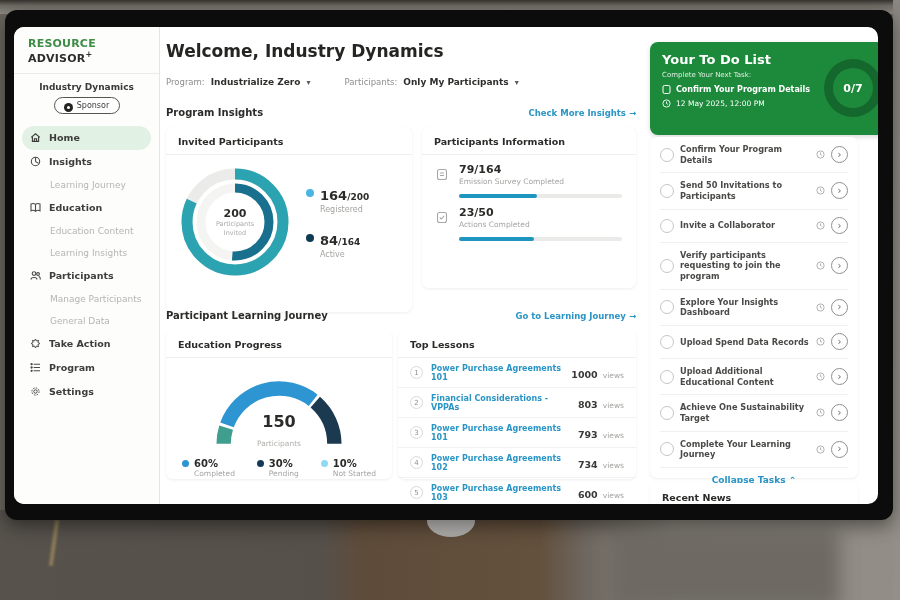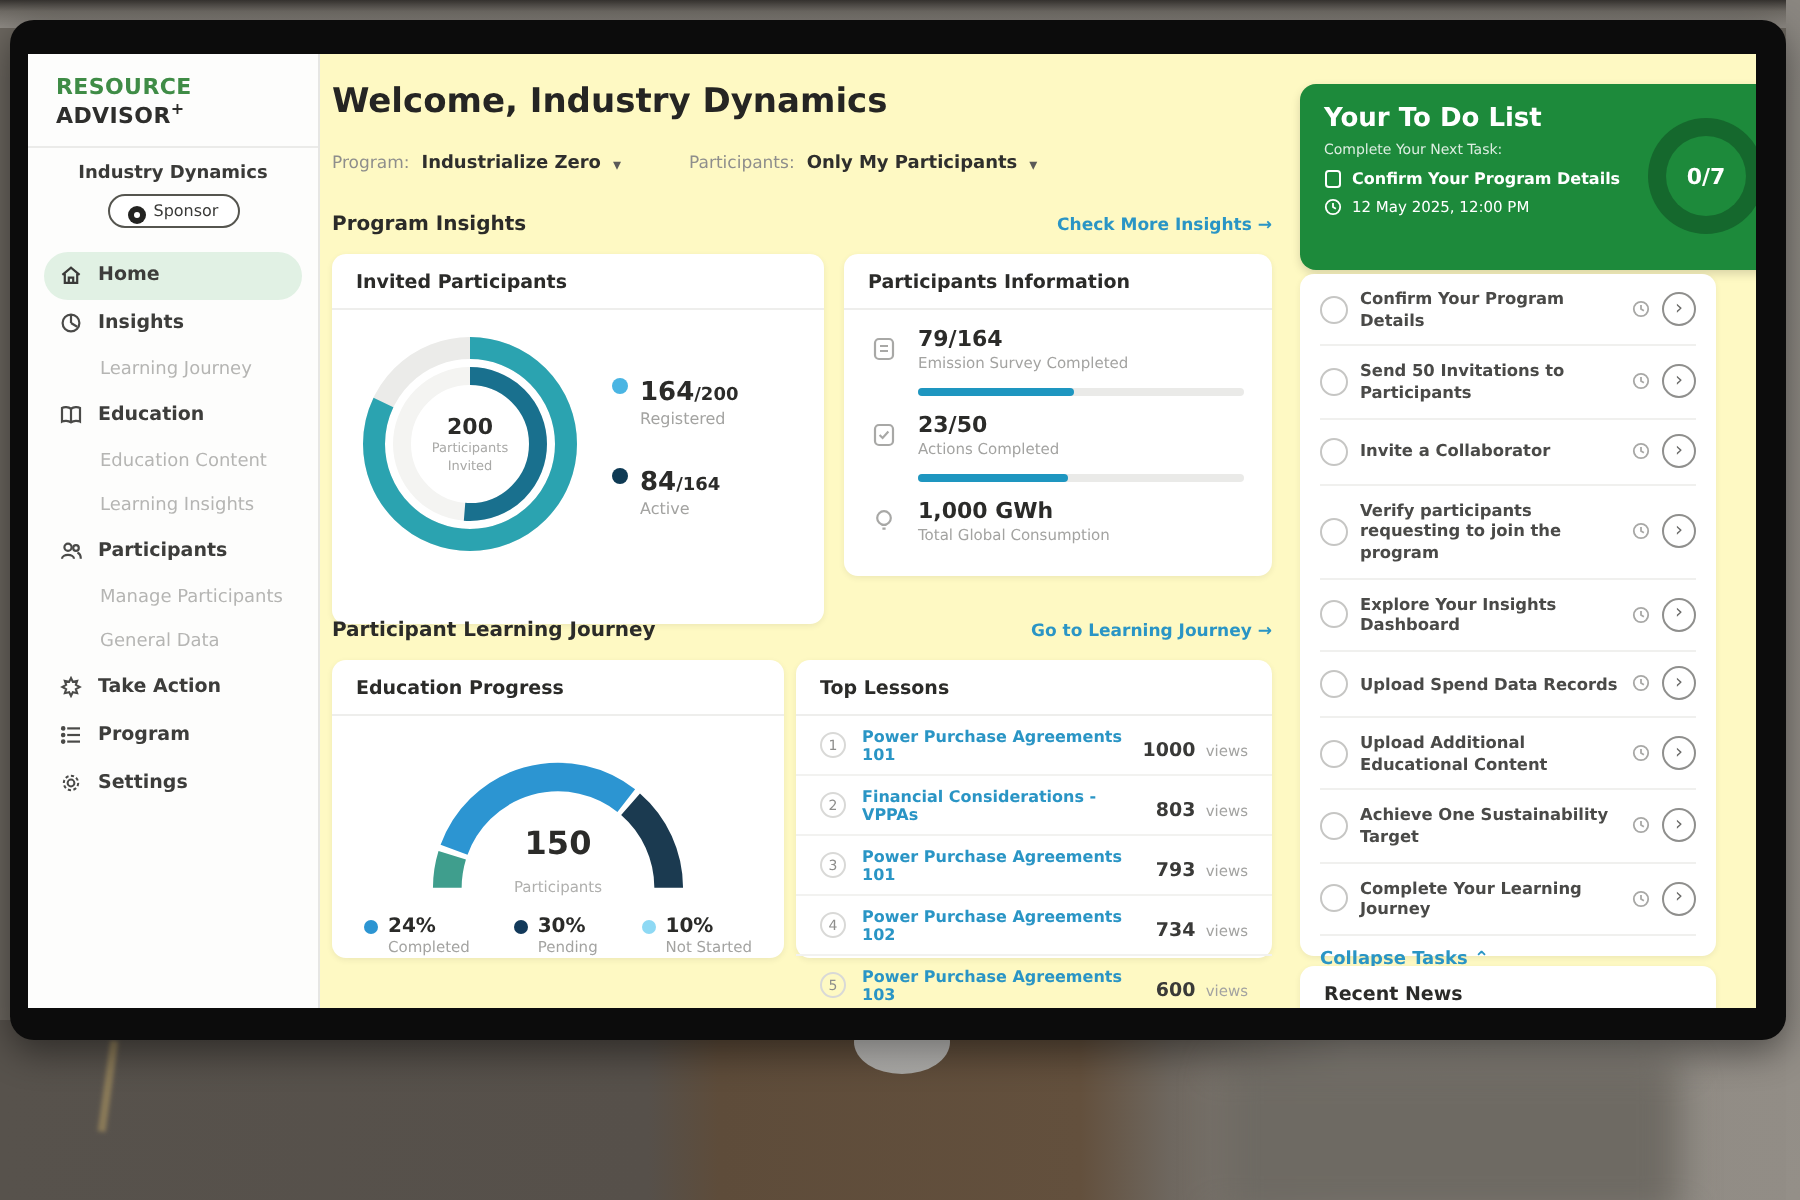--- a/index.html
+++ b/index.html
@@ -18,22 +18,22 @@
     background:#6e6a63; filter:blur(9px); border-radius:8px; }
   .pen { position:absolute; left:52px; top:520px; width:4px; height:46px;
     background:#8a7a58; transform:rotate(8deg); filter:blur(1px); }
   .stand-neck { position:absolute; left:427px; top:505px; width:48px; height:32px;
     background:linear-gradient(180deg,#dcdbd9,#a9a8a5); border-radius:50%; }
 
   
   .monitor { position:absolute; left:5px; top:10px; width:888px; height:510px;
     background:#0c0c0c; border-radius:12px; padding:17px 15px 16px 9px;
     box-shadow:0 6px 18px rgba(0,0,0,.45); }
-  .screen { position:relative; width:864px; height:477px; background:#fef9c3;
-    overflow:hidden; border-radius:0; }
+  .screen { position:relative; width:864px; height:477px; background:#ffffff;
+    overflow:hidden; border-radius:10px; }
 
   
   .sidebar { position:absolute; left:0; top:0; bottom:0; width:146px; background:#fdfdfc;
     border-right:1px solid #e6e6e4; }
   .logo { padding:10px 0 8px 14px; border-bottom:1px solid #ebebe9; font-size:11px;
     font-weight:bold; letter-spacing:.2px; }
   .logo .g { color:#3f8c46; } .logo .d { color:#2e2e2c; }
   .logo sup { font-size:8px; }
   .account { text-align:center; padding-top:8px; font-size:9px; font-weight:bold; color:#3a3a38; }
   .badge { margin:5px auto 8px; width:66px; height:17px; border:1px solid #55554f;
@@ -125,21 +125,21 @@
   .todo-card { left:636px; top:110px; width:208px; height:341px; padding:0 10px; }
   .task-row { display:flex; align-items:center; gap:6px; border-bottom:1px solid #f0f0ee;
     padding:7px 0; min-height:33px; }
   .task-row:last-of-type { border-bottom:none; }
   .task-check { width:14px; height:14px; border:1.4px solid #c6c6c4; border-radius:50%; flex:0 0 auto; cursor:pointer; }
   .task-label { flex:1; font-size:8.2px; font-weight:bold; color:#4a4a48; line-height:1.3; }
   .task-clock { color:#a8a8a6; flex:0 0 auto; }
   .task-go { width:17px; height:17px; border:1.4px solid #8f8f8d; border-radius:50%;
     display:flex; align-items:center; justify-content:center; font-size:10px; color:#6a6a68;
     flex:0 0 auto; cursor:pointer; padding-bottom:1px; }
-  .collapse { padding:7px 0; font-size:9px; font-weight:bold; color:#2a95c5; cursor:pointer; }
+  .collapse { text-align:center; padding:7px 0; font-size:9px; font-weight:bold; color:#2a95c5; cursor:pointer; }
 
   .card-news { left:636px; top:456px; width:208px; height:40px; }
 </style>
 </head>
 <body>
 
 <div class="scene">
   <div class="scene-top"></div>
   <div class="scene-bottom"></div>
   <div class="scene-right"></div>
@@ -312,30 +312,20 @@
             </svg></span>
       <div class="mtxt">
         <div class="mv">23/50</div>
         <div class="ml">Actions Completed</div>
       </div>
     </div>
     <div class="bar">
           <div class="bar-fill" style="width: 46%; background: rgb(30, 150, 192);"></div>
         </div>
 
-    <div class="metric">
-      <span class="micon"><svg width="12" height="13" viewBox="0 0 12 13" fill="none" stroke="#a8a8a6" stroke-width="1.1">
-              <circle cx="6" cy="5" r="3.4"></circle>
-              <path d="M4.8 8.5 H7.2 M5.2 10.3 H6.8"></path>
-            </svg></span>
-      <div class="mtxt">
-        <div class="mv">1,000 GWh</div>
-        <div class="ml">Total Global Consumption</div>
-      </div>
-    </div>
   </div>
 
   <div class="section-head s2">
     <h2>Participant Learning Journey</h2>
     <span class="tlink"><span>Go to Learning Journey</span> <span>→</span></span>
   </div>
 
   <div class="card card-edu">
     <div class="card-title">Education Progress</div>
     <div class="gauge-wrap">
@@ -346,21 +336,21 @@
       </svg>
       <div class="gauge-center">
         <b>150</b>
         <span>Participants</span>
       </div>
     </div>
     <div class="edu-legend">
       <div class="el-item">
         <span class="dot" style="background: rgb(44, 149, 210);"></span>
         <div>
-              <div class="v">24%</div>
+              <div class="v">60%</div>
         <div class="lab">Completed</div>
             </div>
       </div>
       <div class="el-item">
         <span class="dot" style="background: rgb(18, 57, 90);"></span>
         <div>
               <div class="v">30%</div>
         <div class="lab">Pending</div>
             </div>
       </div>

